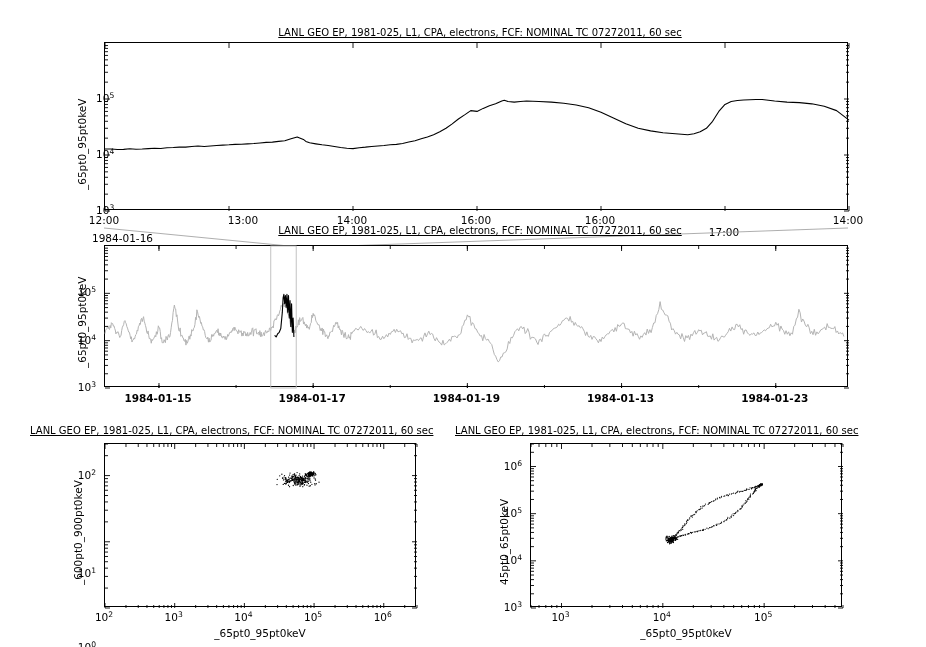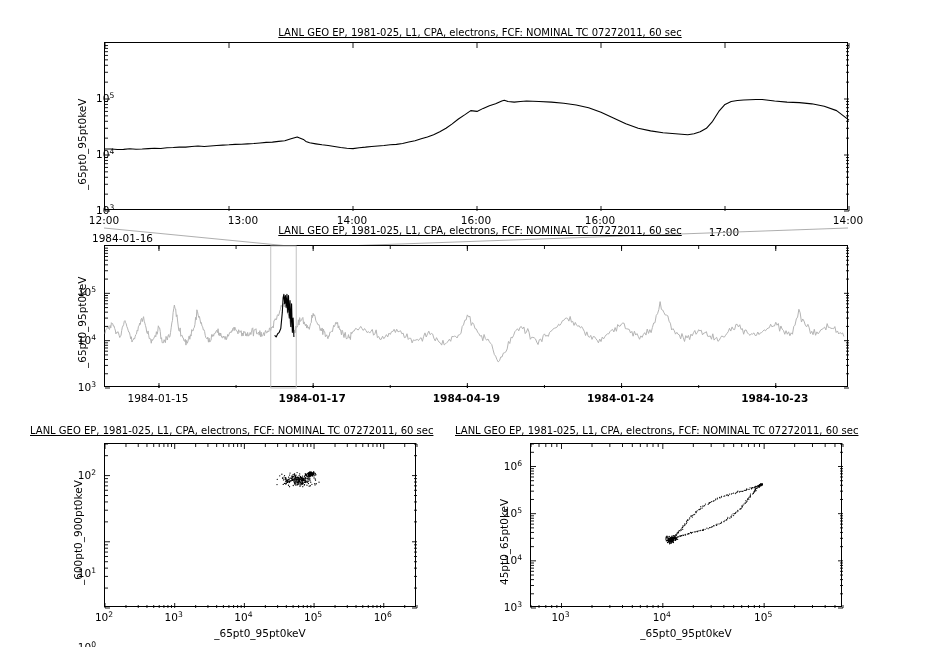--- a/index.html
+++ b/index.html
@@ -283,25 +283,25 @@
   </div>
 
   <div class="ylabel" style="left:76px; top:368px;">_65pt0_95pt0keV</div>
 
   <div id="mid-yticks">
       <div class="tick-label-y" style="left: 96px; top: 387px; transform: translate(-100%, -50%);">10<sup>3</sup></div>
       <div class="tick-label-y" style="left: 96px; top: 339.667px; transform: translate(-100%, -50%);">10<sup>4</sup></div>
       <div class="tick-label-y" style="left: 96px; top: 292.333px; transform: translate(-100%, -50%);">10<sup>5</sup></div>
     </div>
   <div id="mid-xticks">
-      <div class="tick-label-x" style="left: 157.969px; top: 392px; font-weight: 400;">1984-01-15</div>
+      <div class="tick-label-x" style="left: 157.969px; top: 392px; font-weight: 700;">1984-01-15</div>
       <div class="tick-label-x" style="left: 312.166px; top: 392px; font-weight: 600;">1984-01-17</div>
-      <div class="tick-label-x" style="left: 466.363px; top: 392px; font-weight: 600;">1984-04-19</div>
-      <div class="tick-label-x" style="left: 620.56px; top: 392px; font-weight: 600;">1984-01-24</div>
-      <div class="tick-label-x" style="left: 774.756px; top: 392px; font-weight: 600;">1984-10-23</div>
+      <div class="tick-label-x" style="left: 466.363px; top: 392px; font-weight: 600;">1984-01-19</div>
+      <div class="tick-label-x" style="left: 620.56px; top: 392px; font-weight: 600;">1984-01-13</div>
+      <div class="tick-label-x" style="left: 774.756px; top: 392px; font-weight: 600;">1984-01-23</div>
     </div>
 </div>
 
 <div class="panel">
   <div class="plot-title" style="left:30px; top:425px; width:470px; text-align:left;">LANL GEO EP, 1981-025, L1, CPA, electrons, FCF: NOMINAL TC 07272011, 60 sec</div>
 
   <div class="axes" id="ax-bl" style="left:104px; top:443px; width:312px; height:164px;">
     <svg class="curve" id="svg-bl" width="312" height="164">
         <circle cx="193.43" cy="37.02" r="0.65" fill="#000"></circle>
         <circle cx="193.25" cy="40.34" r="0.65" fill="#000"></circle>

